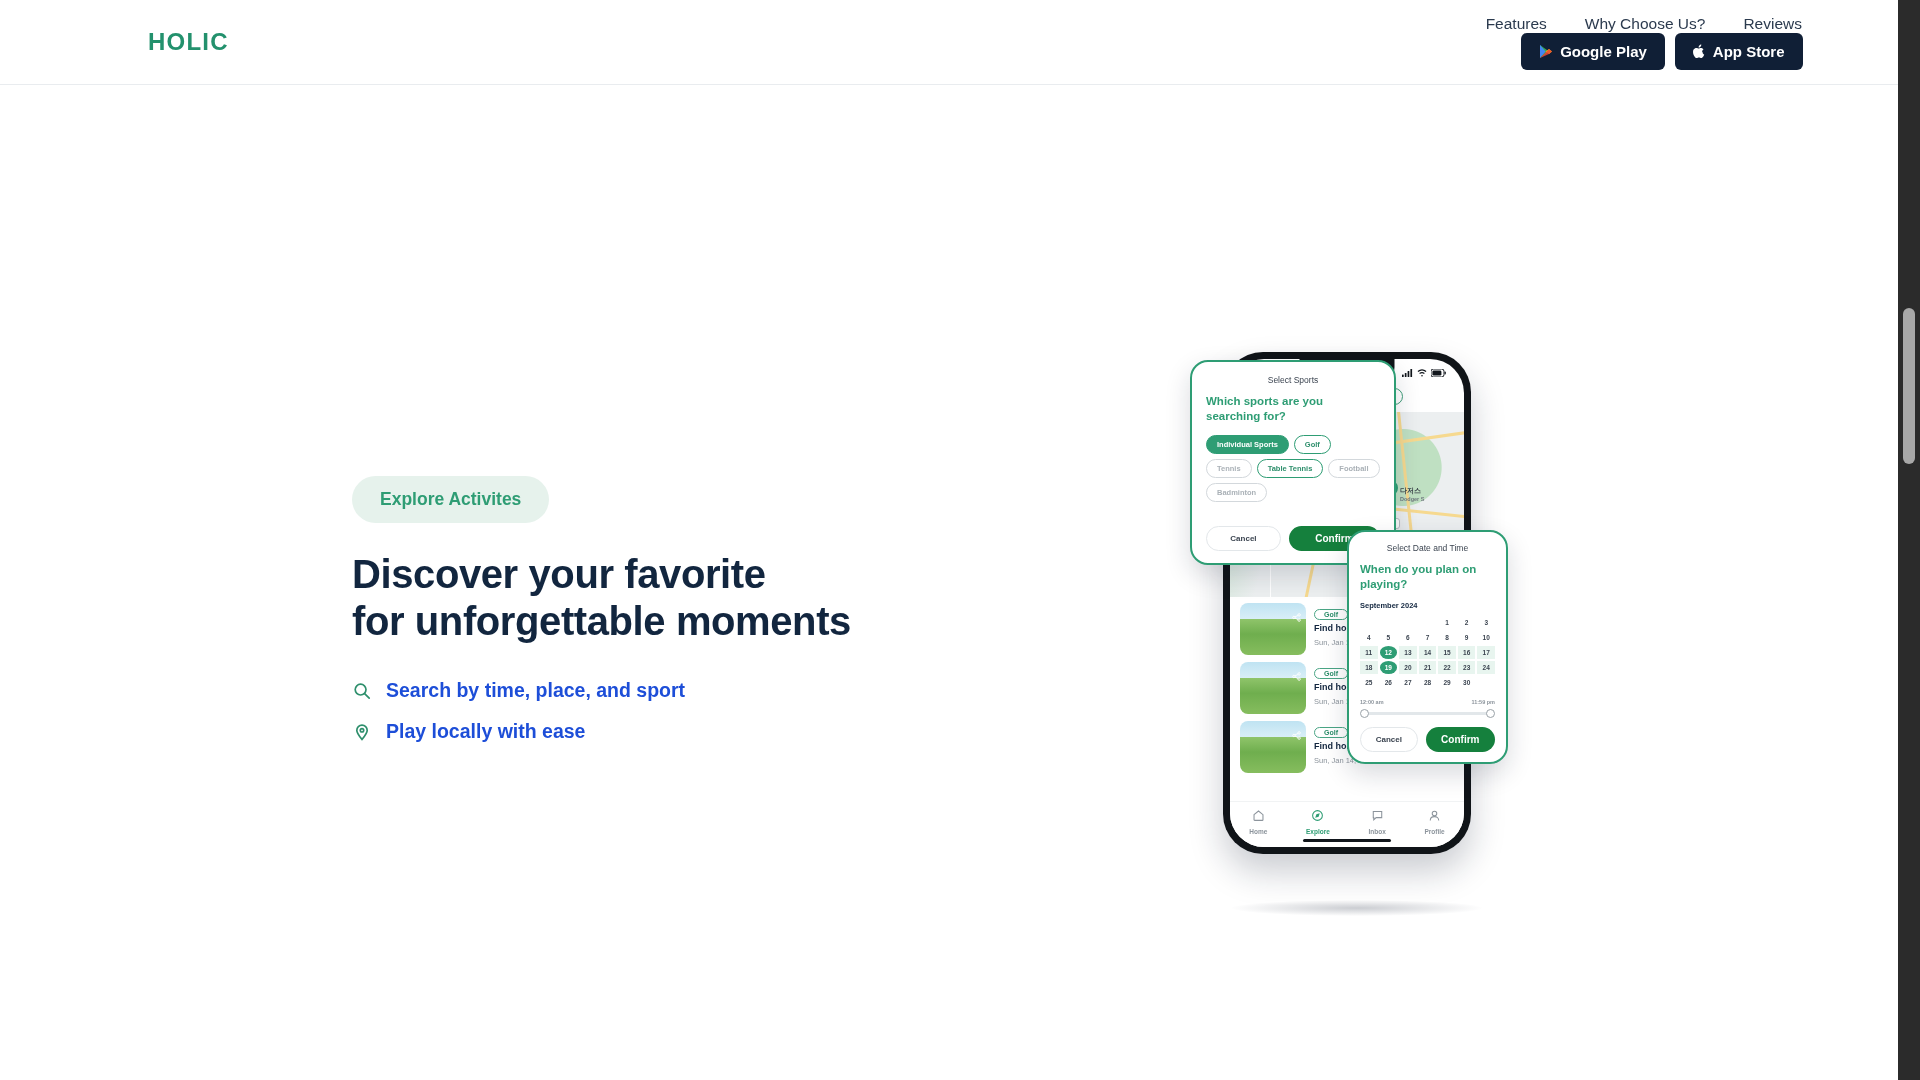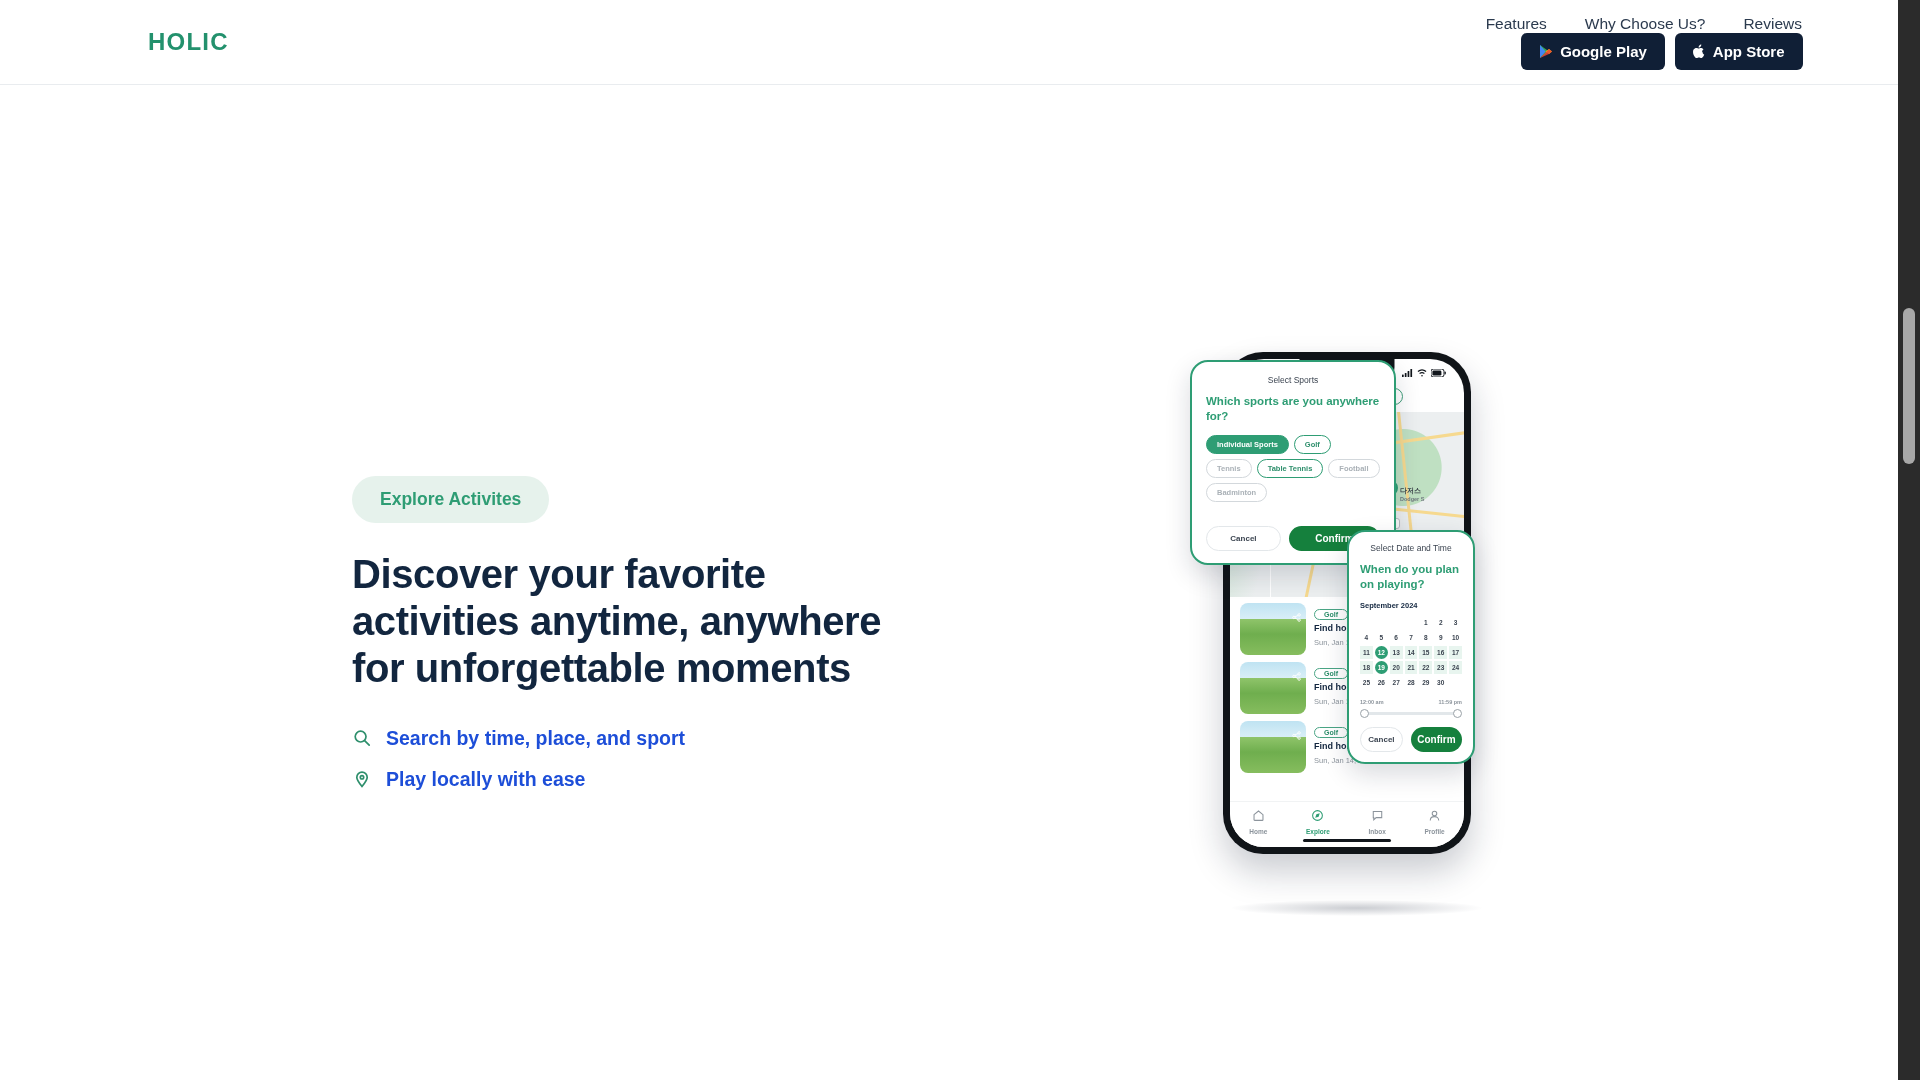--- a/index.html
+++ b/index.html
@@ -154,21 +154,21 @@
   .schip.sel-out { border-color:#2e9d74; color:#2e8f6c; }
   .card-actions { display:flex; gap:8px; margin-top:24px; }
   .btn-cancel {
     flex:1; border:1px solid #e3e7ea; border-radius:18px; background:#fff;
     padding:7px 0; text-align:center; font-size:8px; font-weight:700; color:#3b4450;
   }
   .btn-confirm {
     flex:1.25; border-radius:18px; background:#15803d; color:#fff;
     padding:7px 0; text-align:center; font-size:10px; font-weight:700;
   }
-  .date-card { left: 157px; top: 190px; width: 128px; padding: 11px 11px 10px; z-index: 10; }
+  .date-card { left: 157px; top: 190px; width: 161px; padding: 11px 11px 10px; z-index: 10; }
   .cal-month { font-size:7.5px; font-weight:800; color:#12263f; margin-top:9px; }
   .cal-grid { display:grid; grid-template-columns: repeat(7, 1fr); gap:2px; margin-top:6px; }
   .cal-cell {
     height:13px; display:flex; align-items:center; justify-content:center;
     font-size:6.5px; font-weight:700; color:#3b4450; border-radius:50%;
   }
   .cal-cell.inrange { background:#e8f5ef; border-radius:0; }
   .cal-cell.sel { background:#2e9d74; color:#fff; }
   .time-row { display:flex; justify-content:space-between; font-size:5.5px; color:#8c949c; margin-top:10px; font-weight:600; }
   .slider { position:relative; height:10px; margin-top:3px; }
@@ -213,21 +213,20 @@
           <span>App Store</span>
         </div>
       </div>
     </div>
   </div>
 
   <div class="hero-left">
     <div class="pill">Explore Activites</div>
     <div class="headline">
       <div>Discover your favorite</div>
-      <div>activities anytime, anywhere</div>
       <div>for unforgettable moments</div>
     </div>
     <div class="features">
       <div class="feature-row">
         <span class="feature-icon">
           <svg width="18" height="18" viewBox="0 0 18 18" fill="none" stroke="#2e8f6c" stroke-width="1.7">
             <circle cx="7.6" cy="7.6" r="5.4"></circle>
               <line x1="11.6" y1="11.6" x2="16.2" y2="16.2" stroke-linecap="round"></line>
           </svg>
         </span>
@@ -430,21 +429,21 @@
             </span>
             <span class="tab-lbl">Profile</span>
           </div>
         </div>
         <div class="home-ind"></div>
       </div>
     </div>
 
     <div class="ocard sports-card">
       <div class="card-eyebrow">Select Sports</div>
-      <div class="card-q">Which sports are you anywhere for?</div>
+      <div class="card-q">Which sports are you searching for?</div>
       <div class="sport-chips">
         <div class="schip sel-fill">Individual Sports</div>
         <div class="schip sel-out">Golf</div>
         <div class="schip">Tennis</div>
         <div class="schip sel-out">Table Tennis</div>
         <div class="schip">Football</div>
         <div class="schip">Badminton</div>
       </div>
       <div class="card-actions">
         <div class="btn-cancel">Cancel</div>

